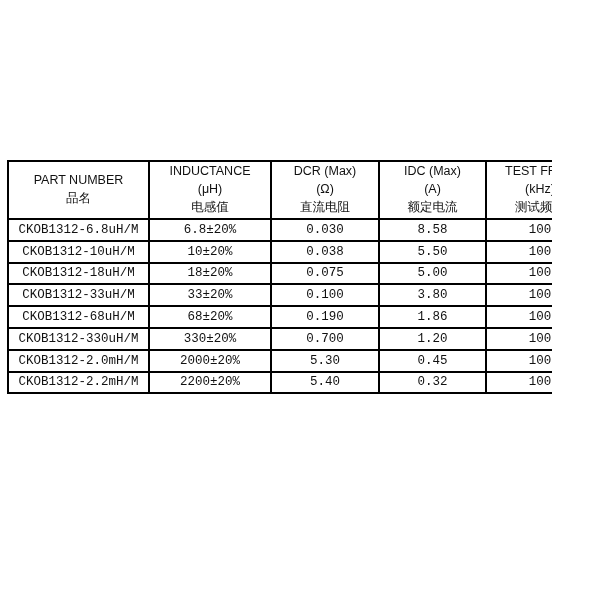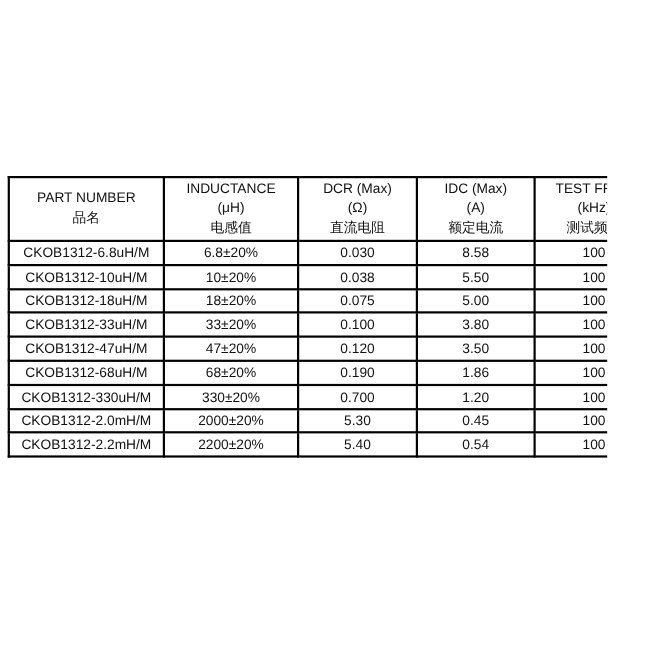--- a/index.html
+++ b/index.html
@@ -37,20 +37,21 @@
     color: #111111;
     overflow: hidden;
     white-space: nowrap;
   }
   thead th {
     height: 56px;
     line-height: 1.42;
   }
   tbody td {
     height: 19.8px;
+    font-family: Liberation Mono, monospace;
   }
   .h-line { display: block; }
   col.c1 { width: 141px; }
   col.c2 { width: 122px; }
   col.c3 { width: 108px; }
   col.c4 { width: 107px; }
   col.c5 { width: 108px; }
 </style>
 </head>
 <body>
@@ -115,27 +116,20 @@
         <td>100</td>
       </tr>
       <tr>
         <td>CKOB1312-33uH/M</td>
         <td>33±20%</td>
         <td>0.100</td>
         <td>3.80</td>
         <td>100</td>
       </tr>
       <tr>
-        <td>CKOB1312-47uH/M</td>
-        <td>47±20%</td>
-        <td>0.120</td>
-        <td>3.50</td>
-        <td>100</td>
-      </tr>
-      <tr>
         <td>CKOB1312-68uH/M</td>
         <td>68±20%</td>
         <td>0.190</td>
         <td>1.86</td>
         <td>100</td>
       </tr>
       <tr>
         <td>CKOB1312-330uH/M</td>
         <td>330±20%</td>
         <td>0.700</td>
@@ -146,18 +140,18 @@
         <td>CKOB1312-2.0mH/M</td>
         <td>2000±20%</td>
         <td>5.30</td>
         <td>0.45</td>
         <td>100</td>
       </tr>
       <tr>
         <td>CKOB1312-2.2mH/M</td>
         <td>2200±20%</td>
         <td>5.40</td>
-        <td>0.54</td>
+        <td>0.32</td>
         <td>100</td>
       </tr>
     </tbody>
   </table>
 </div>
 
 </body></html>

